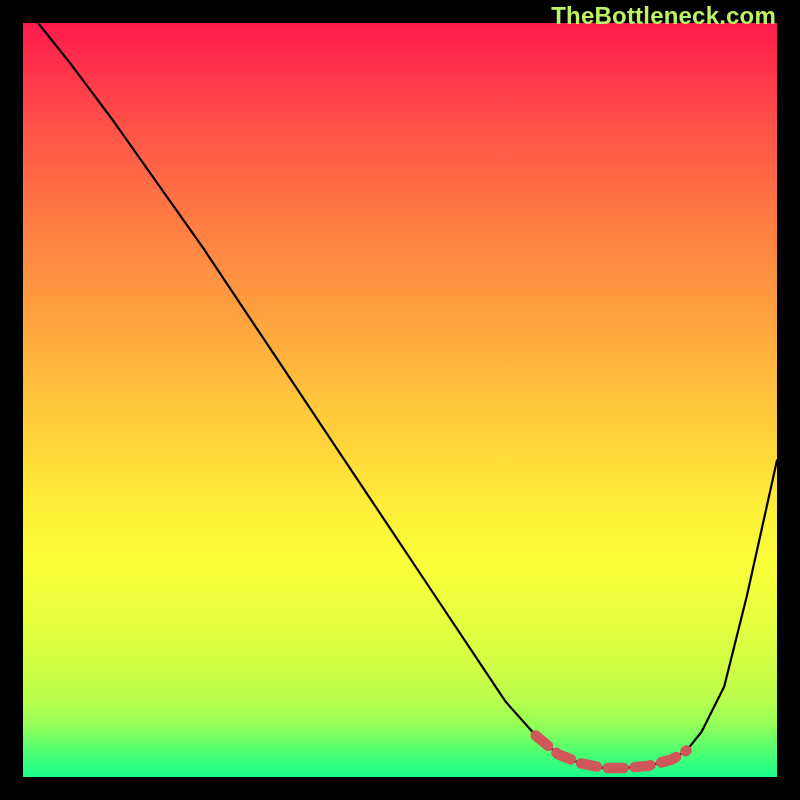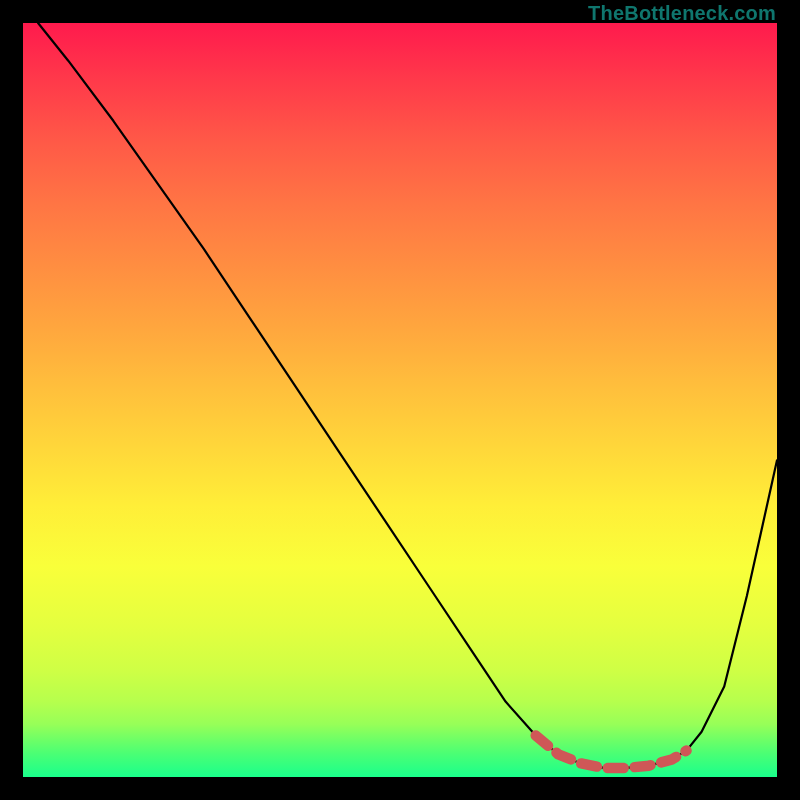--- a/index.html
+++ b/index.html
@@ -33,23 +33,23 @@
       #97ff58 93%,
       #6fff66 95%,
       #49ff75 97%,
       #1aff8c 100%);
   }
   .watermark {
     position: absolute;
     top: 2px;
     right: 24px;
     font-family: Arial, Helvetica, sans-serif;
-    font-size: 20px;
+    font-size: 24px;
     font-weight: 600;
-    color: #0f766e;
+    color: #bef264;
     letter-spacing: 0.2px;
   }
   svg.curves {
     position: absolute;
     left: 23px;
     top: 23px;
     width: 754px;
     height: 754px;
     overflow: visible;
   }

